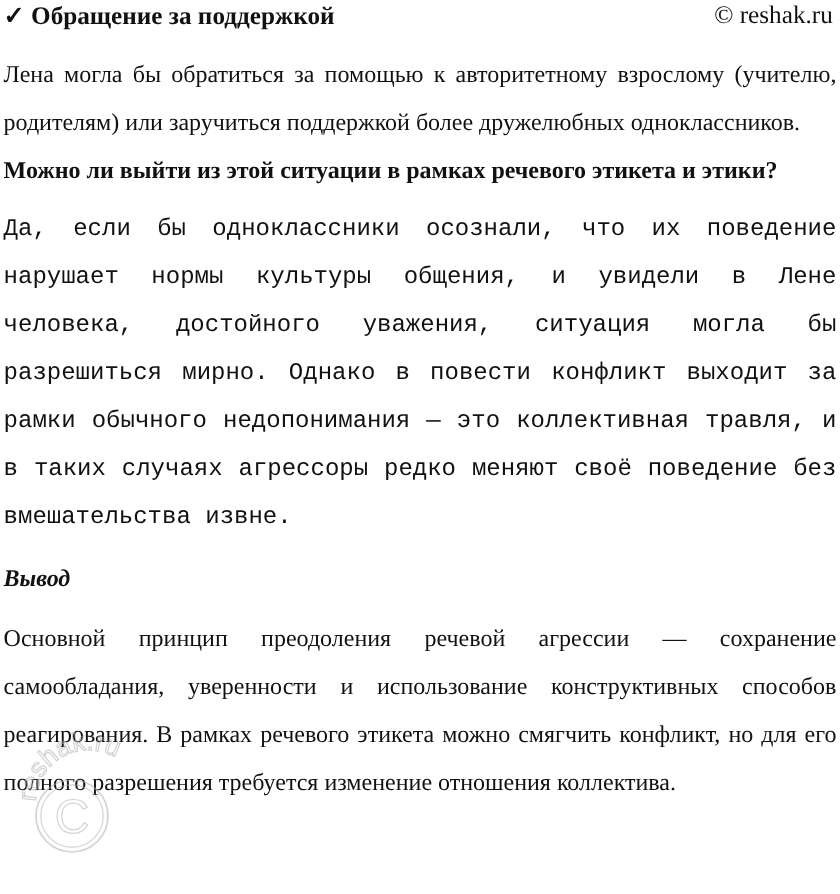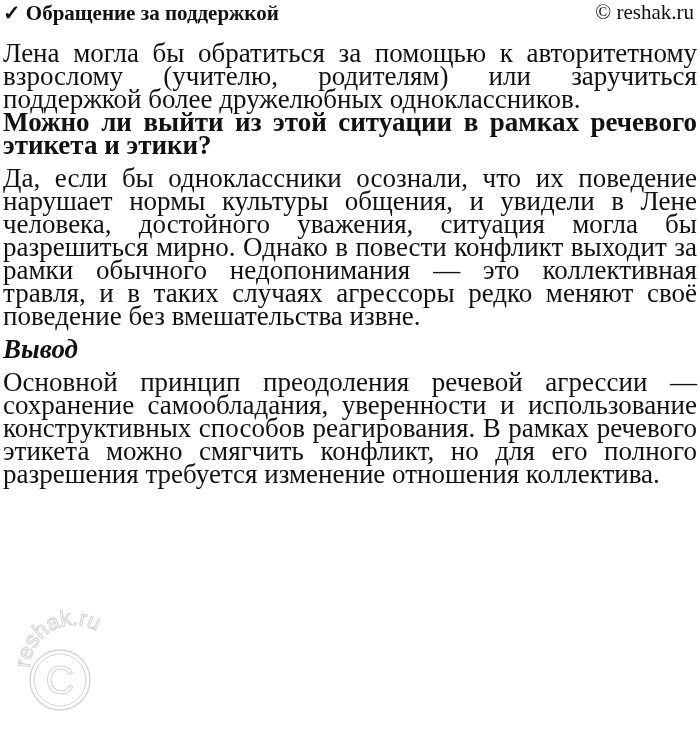--- a/index.html
+++ b/index.html
@@ -36,31 +36,31 @@
     }
     .copyright {
       position: absolute;
       right: 3px;
       top: -3px;
       font-size: 21px;
       line-height: 30px;
       white-space: nowrap;
     }
     .para {
-      font-size: 27px;
-      line-height: 23px;
+      font-size: 20px;
+      line-height: 40px;
       text-align: justify;
       margin: 0;
     }
     .para.bold {
       font-weight: bold;
     }
     .p1 { margin-top: 12px; }
     .q  { }
-    .p2 { margin-top: 10px; }
+    .p2 { margin-top: 10px; font-family: Liberation Mono, monospace; }
     .h2 { margin-top: 10px; font-style: italic; }
     .p3 { margin-top: 10px; }
     .watermark {
       position: absolute;
       left: 18px;
       top: 598px;
       width: 110px;
       height: 120px;
       pointer-events: none;
       opacity: 0.55;

